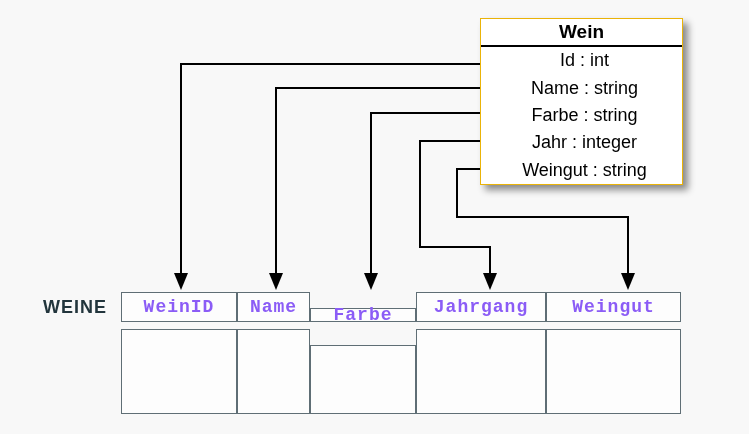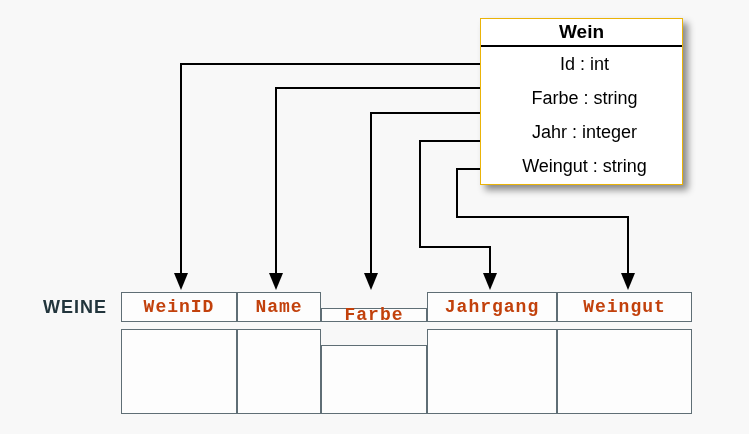--- a/index.html
+++ b/index.html
@@ -45,23 +45,23 @@
     position:absolute;left:121px;display:flex;
   }
   .db-row.header{top:292px;height:30px;}
   .db-row.body{top:329px;height:85px;}
   .db-cell{
     box-sizing:border-box;
     border:1.5px solid #5f6e75;
     background:#fdfdfd;
     display:flex;align-items:center;justify-content:center;
     font-family:"Liberation Mono", monospace;font-weight:bold;font-size:18px;
-    color:#c2410c;letter-spacing:1px;white-space:nowrap;
+    color:#8b5cf6;letter-spacing:1px;white-space:nowrap;
   }
-  .c0{width:116px;} .c1{width:84px;} .c2{width:106px;margin-top:16px;} .c3{width:130px;} .c4{width:135px;}
+  .c0{width:116px;} .c1{width:73px;} .c2{width:106px;margin-top:16px;} .c3{width:130px;} .c4{width:135px;}
 </style>
 </head>
 <body>
 
 <div class="canvas">
 
   <svg class="connectors" width="749" height="434" viewBox="0 0 749 434" fill="none">
     <g stroke="#000000" stroke-width="2" fill="none">
       <path d="M480,64 H181 V274"></path>
       <path d="M480,88 H276 V274"></path>
@@ -75,20 +75,21 @@
       <polygon points="364,273 378,273 371,290"></polygon>
       <polygon points="483,273 497,273 490,290"></polygon>
       <polygon points="621,273 635,273 628,290"></polygon>
     </g>
   </svg>
 
   <div class="class-box">
     <div class="class-box-title">Wein</div>
     <div class="class-box-attrs">
       <div class="attr-row">Id : int</div>
+      <div class="attr-row">Name : string</div>
       <div class="attr-row">Farbe : string</div>
       <div class="attr-row">Jahr : integer</div>
       <div class="attr-row">Weingut : string</div>
     </div>
   </div>
 
   <div class="table-label">WEINE</div>
 
   <div class="db-row header">
     <div class="db-cell c0">WeinID</div>

